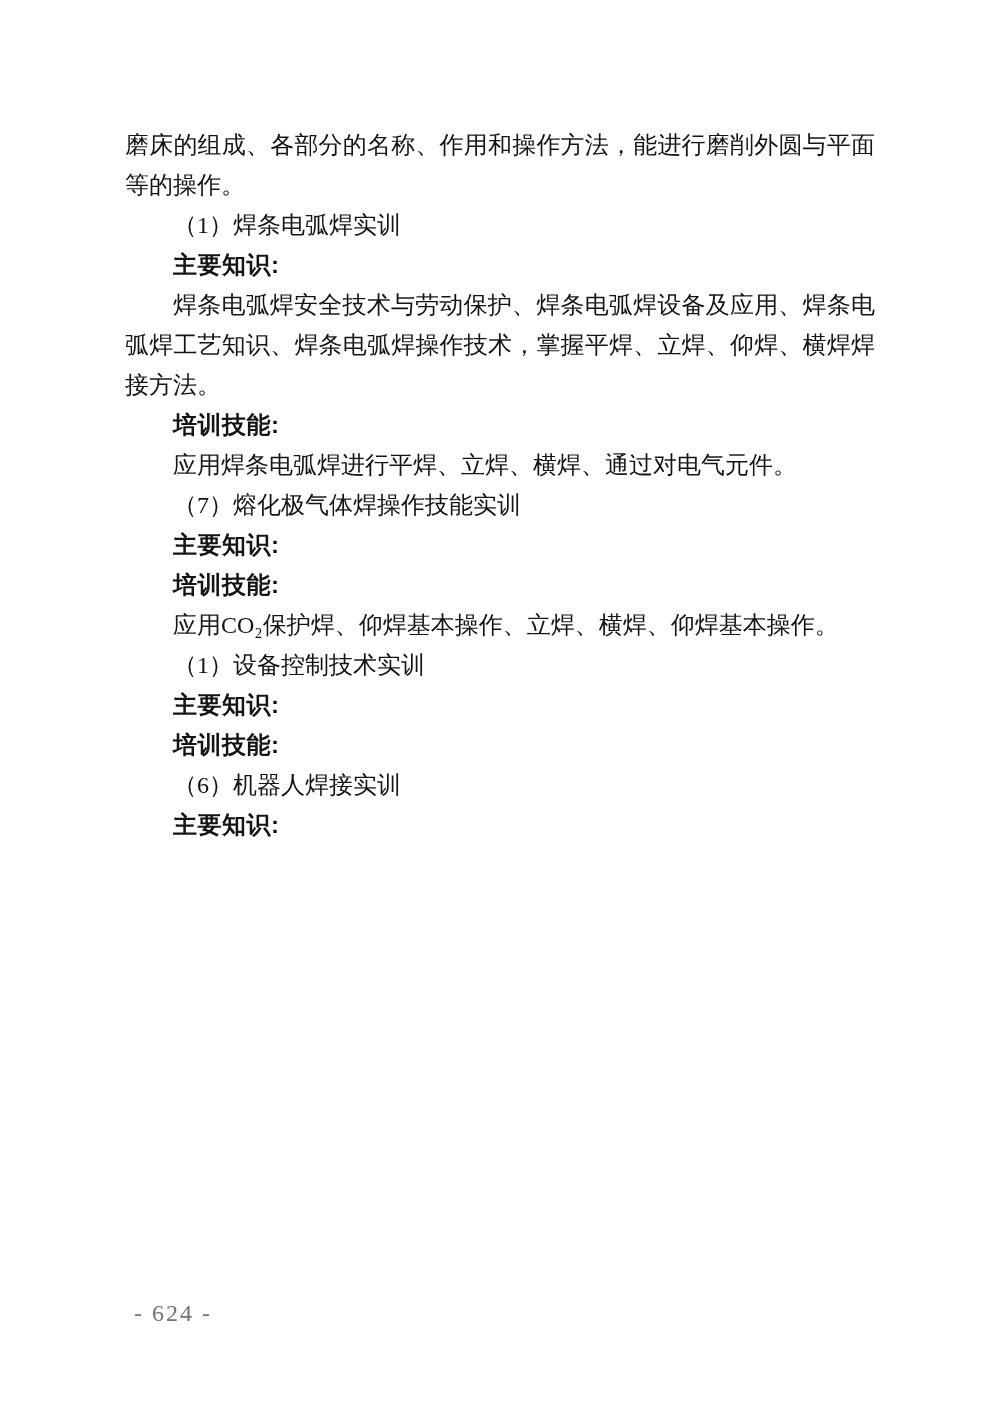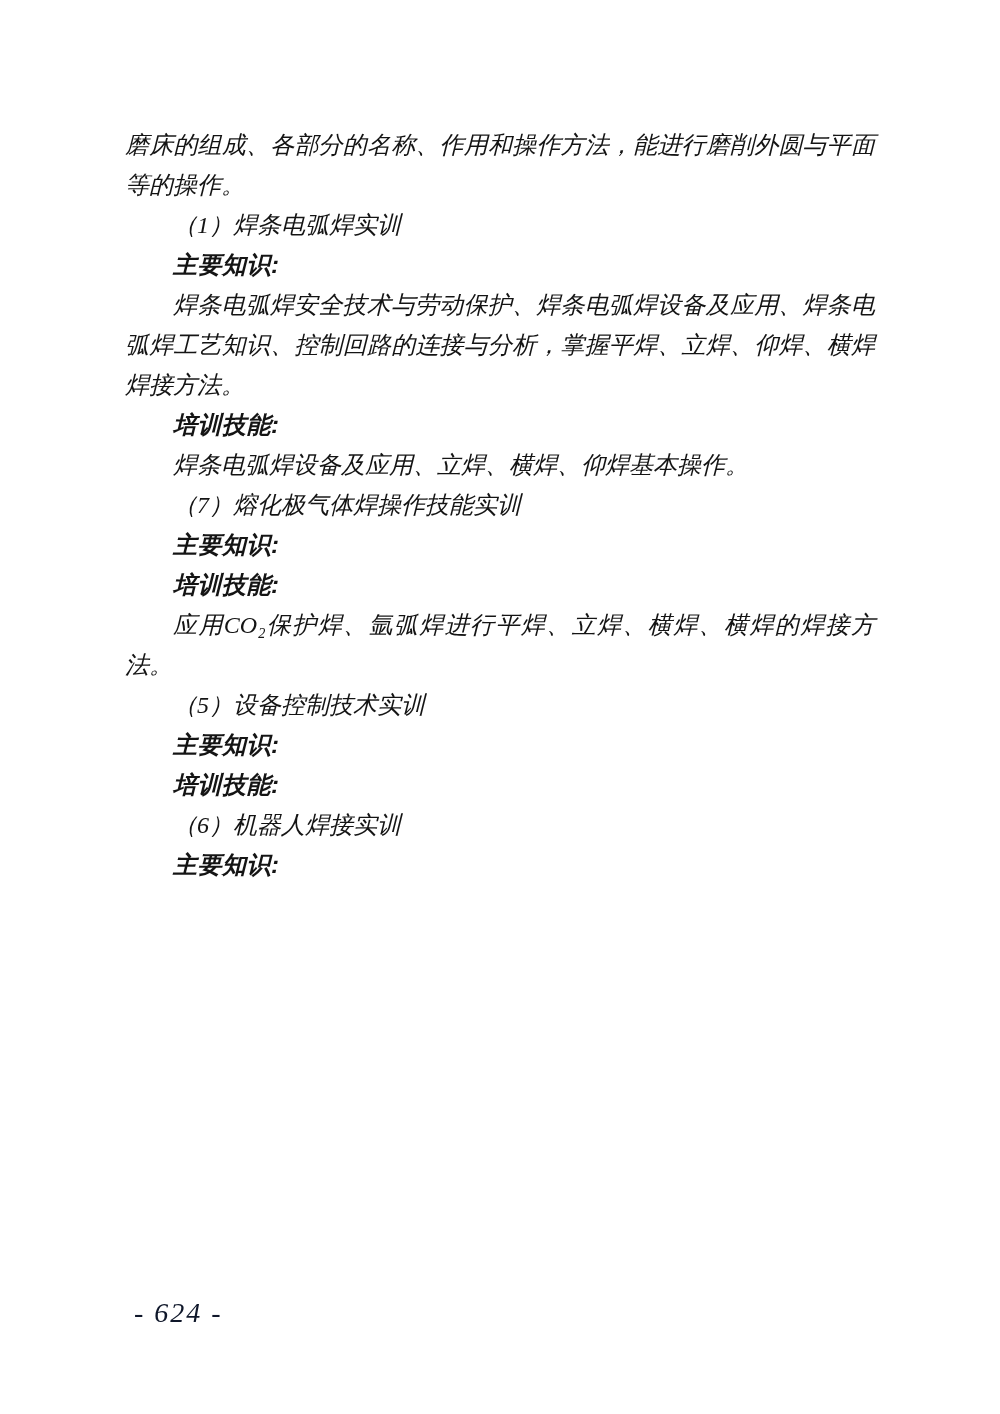--- a/index.html
+++ b/index.html
@@ -8,21 +8,20 @@
     background: #ffffff;
   }
   .page {
     position: relative;
     width: 1000px;
     height: 1414px;
     background: #ffffff;
     overflow: hidden;
     font-family: "Liberation Serif", "DejaVu Serif", serif;
     color: #141414;
-    font-style: italic;
   }
   .content {
     position: absolute;
     left: 125px;
     top: 125px;
     width: 750px;
     font-size: 24px;
     line-height: 40px;
     text-align: justify;
   }
@@ -35,42 +34,42 @@
   }
   .para.heading {
     font-family: "Liberation Sans", "DejaVu Sans", sans-serif;
     font-weight: 700;
     letter-spacing: 0.5px;
   }
   .footer {
     position: absolute;
     left: 134px;
     top: 1298px;
-    font-size: 28px;
+    font-size: 24px;
     line-height: 30px;
     letter-spacing: 2px;
-    color: #0f172a;
+    color: #737373;
   }
 </style>
 </head>
 <body>
 
 <div class="page">
   <div class="content">
     <p class="para noindent">磨床的组成、各部分的名称、作用和操作方法，能进行磨削外圆与平面等的操作。</p>
     <p class="para">（1）焊条电弧焊实训</p>
     <p class="para heading">主要知识:</p>
-    <p class="para">焊条电弧焊安全技术与劳动保护、焊条电弧焊设备及应用、焊条电弧焊工艺知识、控制回路的连接与分析，掌握平焊、立焊、仰焊、横焊焊接方法。</p>
+    <p class="para">焊条电弧焊安全技术与劳动保护、焊条电弧焊设备及应用、焊条电弧焊工艺知识、焊条电弧焊操作技术，掌握平焊、立焊、仰焊、横焊焊接方法。</p>
     <p class="para heading">培训技能:</p>
-    <p class="para">焊条电弧焊设备及应用、立焊、横焊、仰焊基本操作。</p>
+    <p class="para">应用焊条电弧焊进行平焊、立焊、横焊、通过对电气元件。</p>
     <p class="para">（7）熔化极气体焊操作技能实训</p>
     <p class="para heading">主要知识:</p>
     <p class="para heading">培训技能:</p>
-    <p class="para">应用CO₂保护焊、氩弧焊进行平焊、立焊、横焊、横焊的焊接方法。</p>
-    <p class="para">（5）设备控制技术实训</p>
+    <p class="para">应用CO₂保护焊、仰焊基本操作、立焊、横焊、仰焊基本操作。</p>
+    <p class="para">（1）设备控制技术实训</p>
     <p class="para heading">主要知识:</p>
     <p class="para heading">培训技能:</p>
     <p class="para">（6）机器人焊接实训</p>
     <p class="para heading">主要知识:</p>
   </div>
 
   <div class="footer">- 624 -</div>
 </div>
 
 </body></html>

